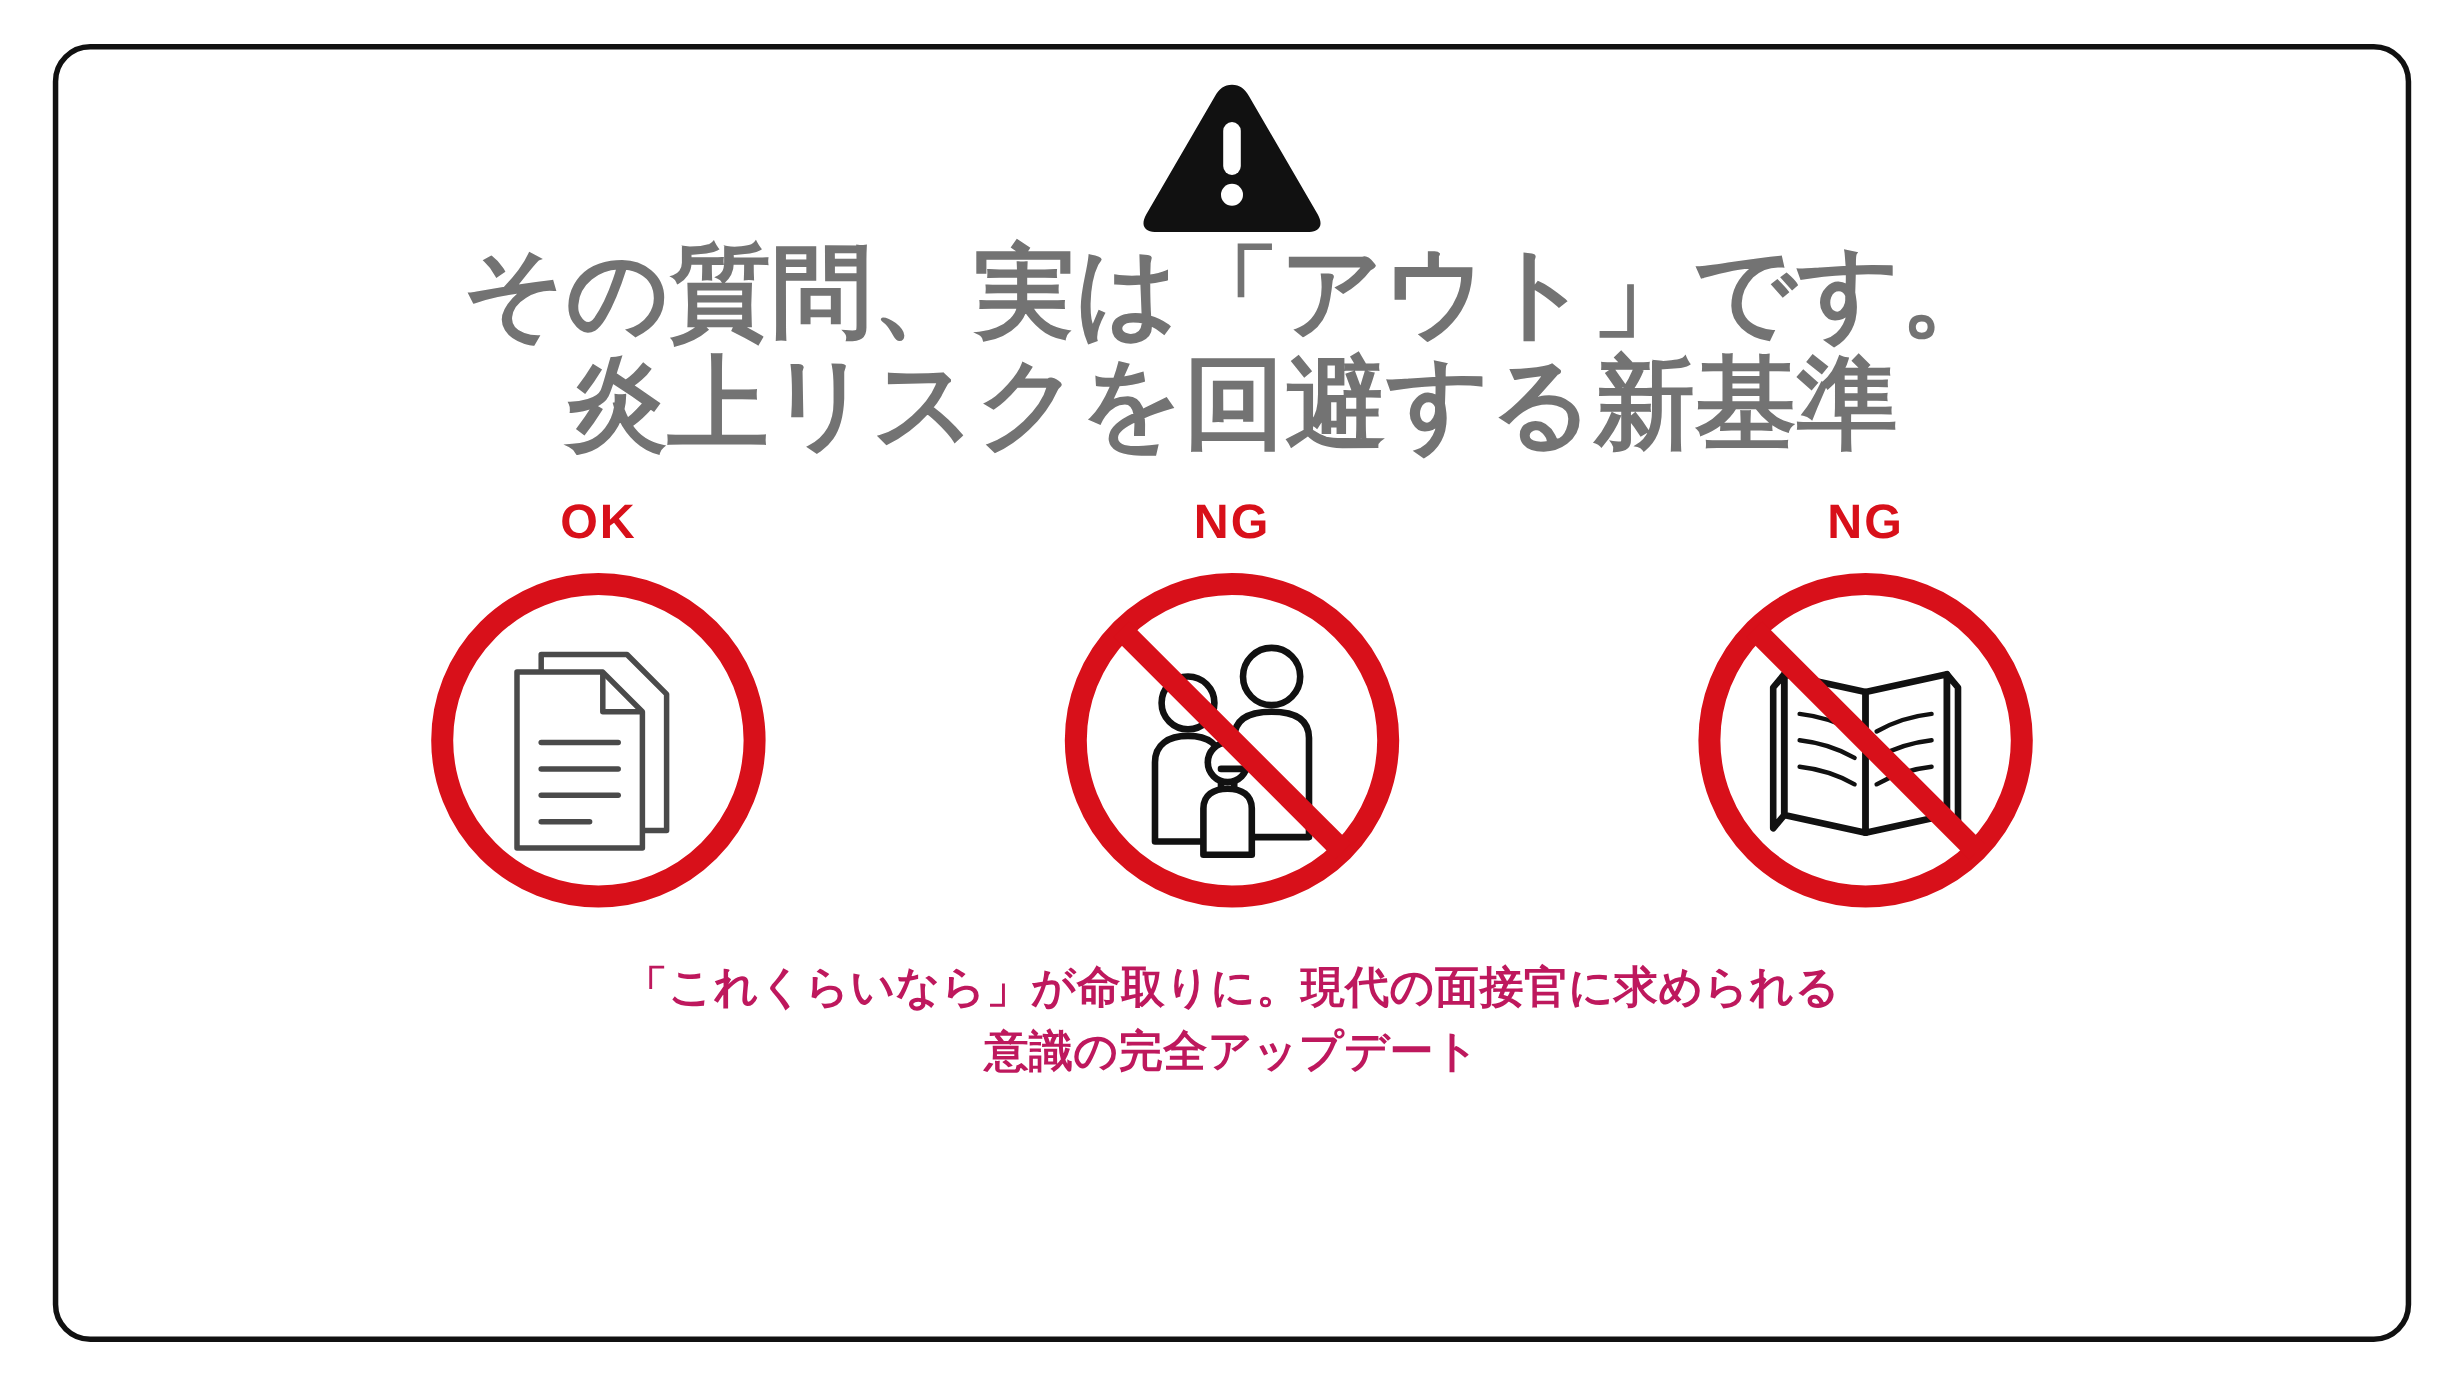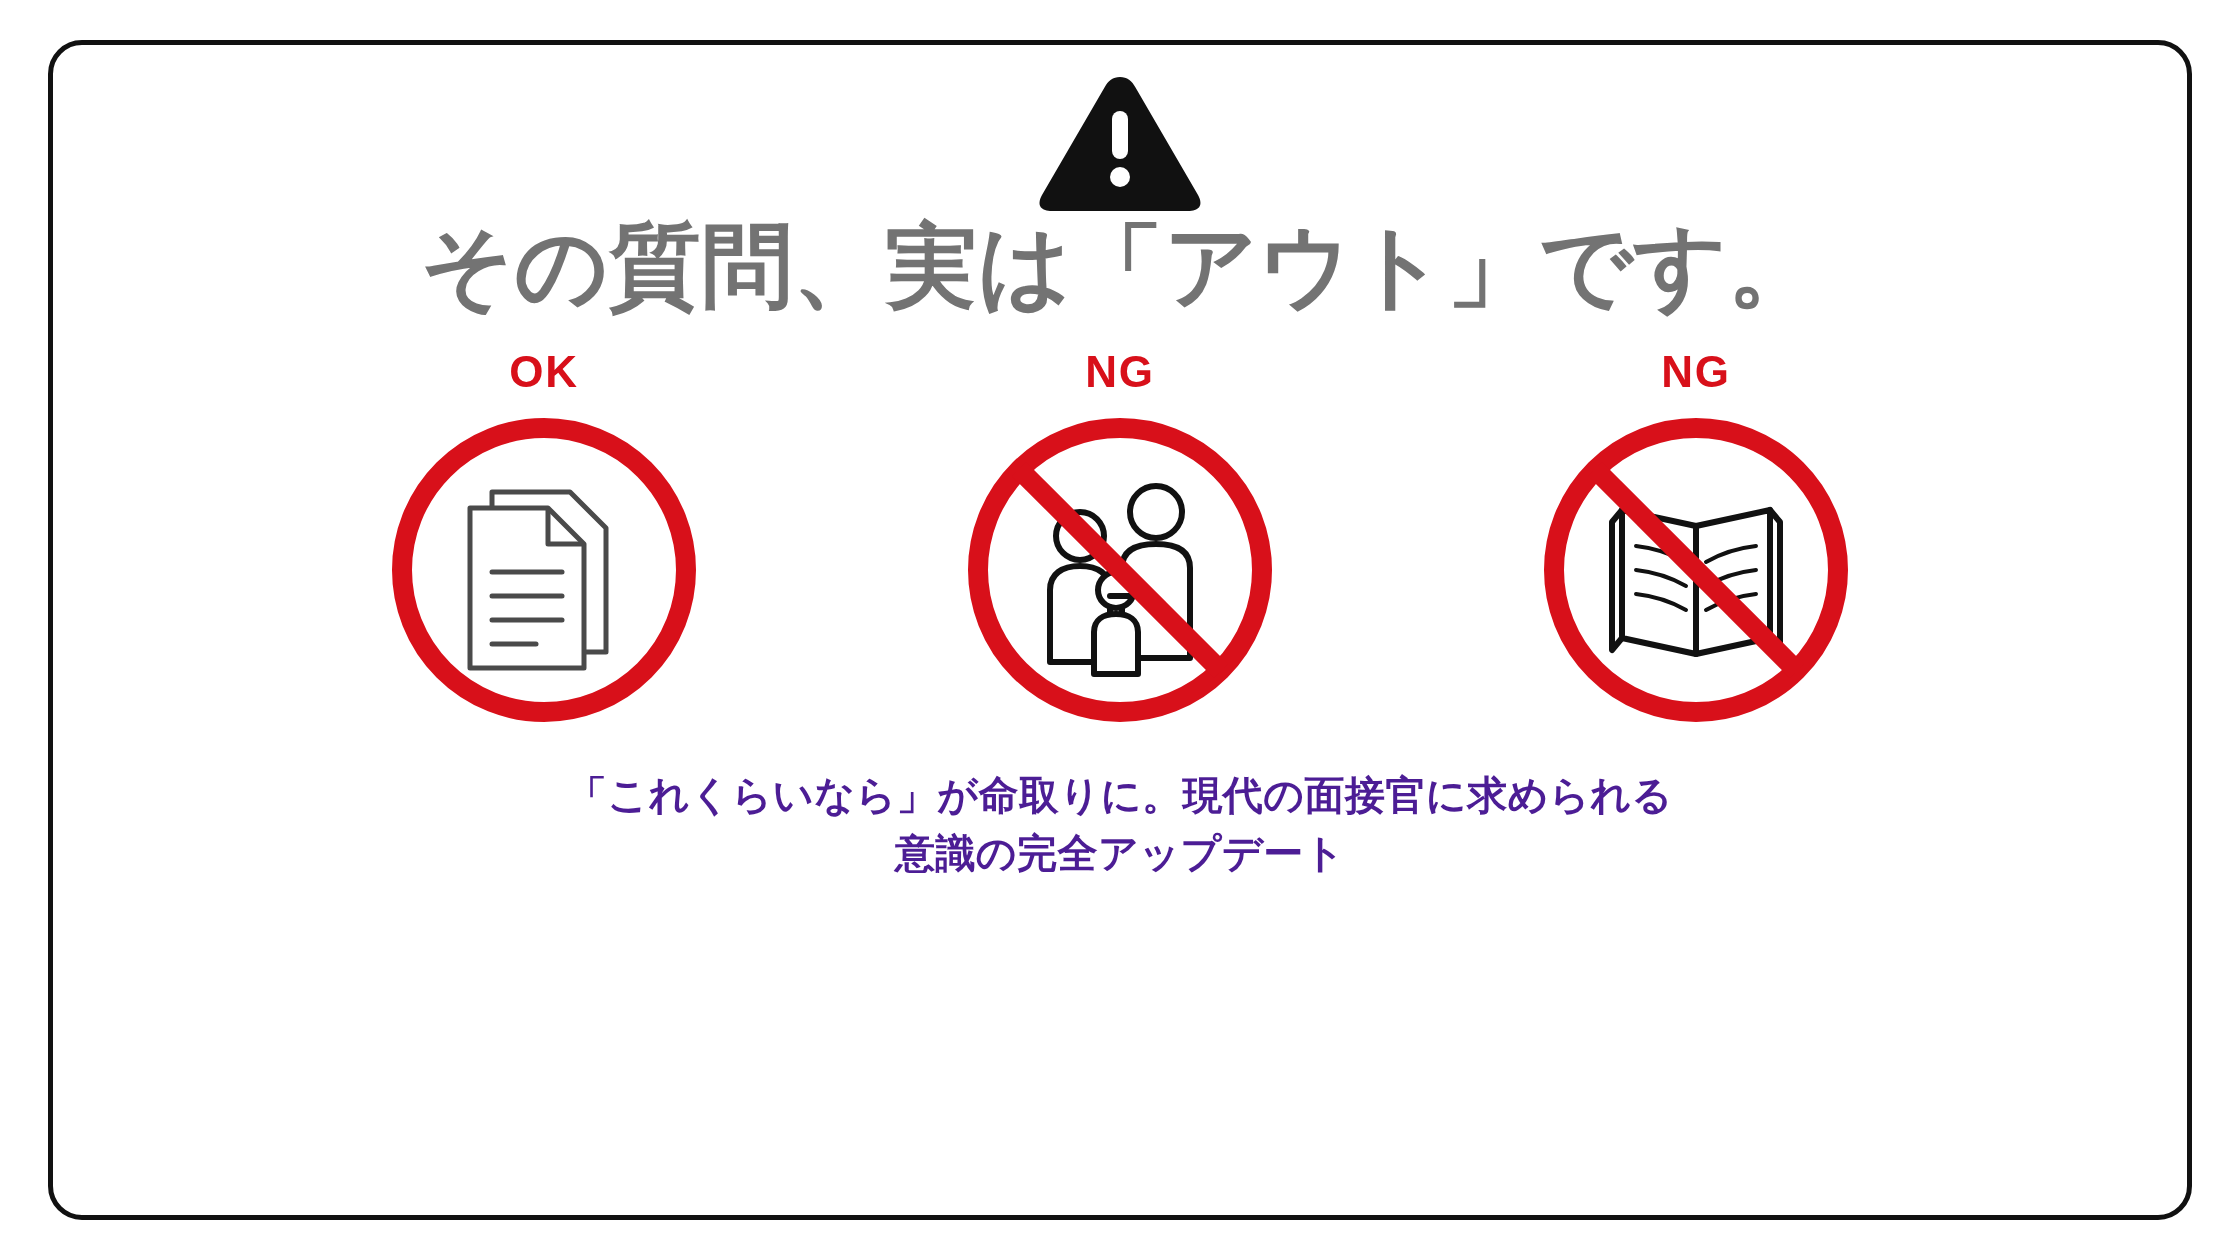--- a/index.html
+++ b/index.html
@@ -98,21 +98,21 @@
   .icon-circle-wrap svg {
     display: block;
     width: 340px;
     height: 340px;
   }
 
   
   .caption {
     margin-top: 26px;
     text-align: center;
-    color: #4c1d95;
+    color: #be185d;
     font-weight: 700;
     font-size: 40px;
     line-height: 1.45;
     letter-spacing: 0.01em;
   }
   .caption .cline { display: block; white-space: nowrap; }
 </style>
 </head>
 <body>
 
@@ -122,20 +122,21 @@
     <span>
       <svg class="warning-icon" viewBox="0 0 170 140" aria-hidden="true">
         <path d="M85 6 C92 6 97 10 100.5 16.5 L163 124 C169 135 163.5 140 153 140 L17 140 C6.5 140 1 135 7 124 L69.5 16.5 C73 10 78 6 85 6 Z" fill="#111111"></path>
         <rect x="77" y="40" width="16" height="48" rx="8" fill="#ffffff"></rect>
         <circle cx="85" cy="106" r="10" fill="#ffffff"></circle>
       </svg>
     </span>
 
     <div class="headline">
       <span class="line line1">その質問、実は「アウト」です。</span>
+      <span class="line line3">炎上リスクを回避する新基準</span>
     </div>
 
     <div class="icon-row">
 
       <div class="icon-cell">
         <div class="icon-tag">OK</div>
         <div class="icon-circle-wrap">
           <svg viewBox="0 0 340 340" aria-hidden="true">
             <circle cx="170" cy="170" r="142" fill="none" stroke="#D8101A" stroke-width="20"></circle>
 

